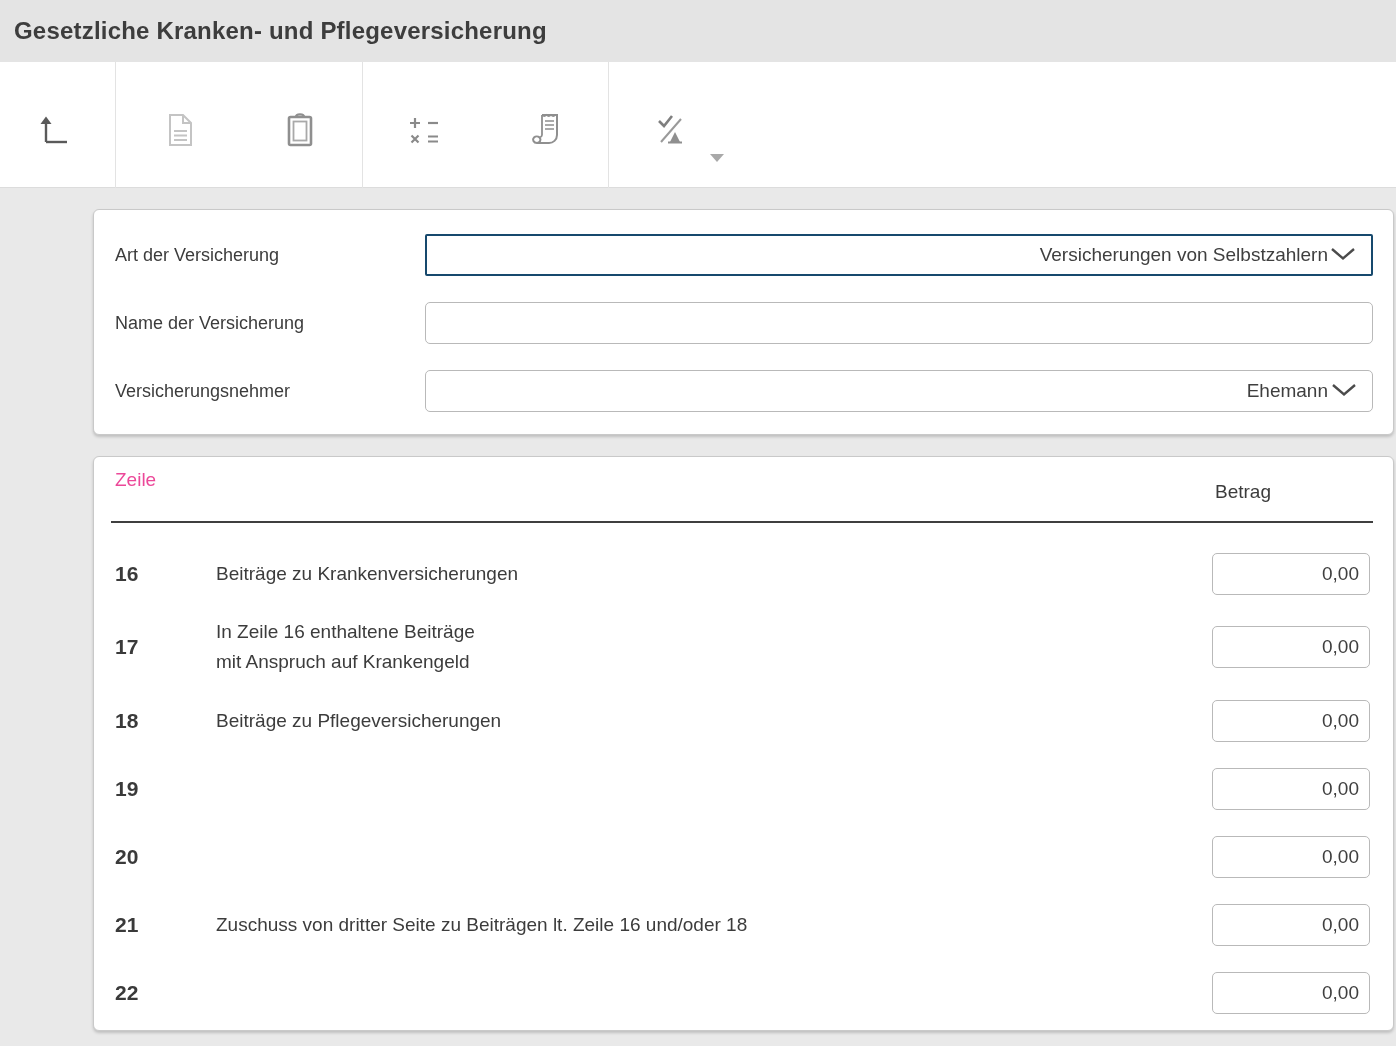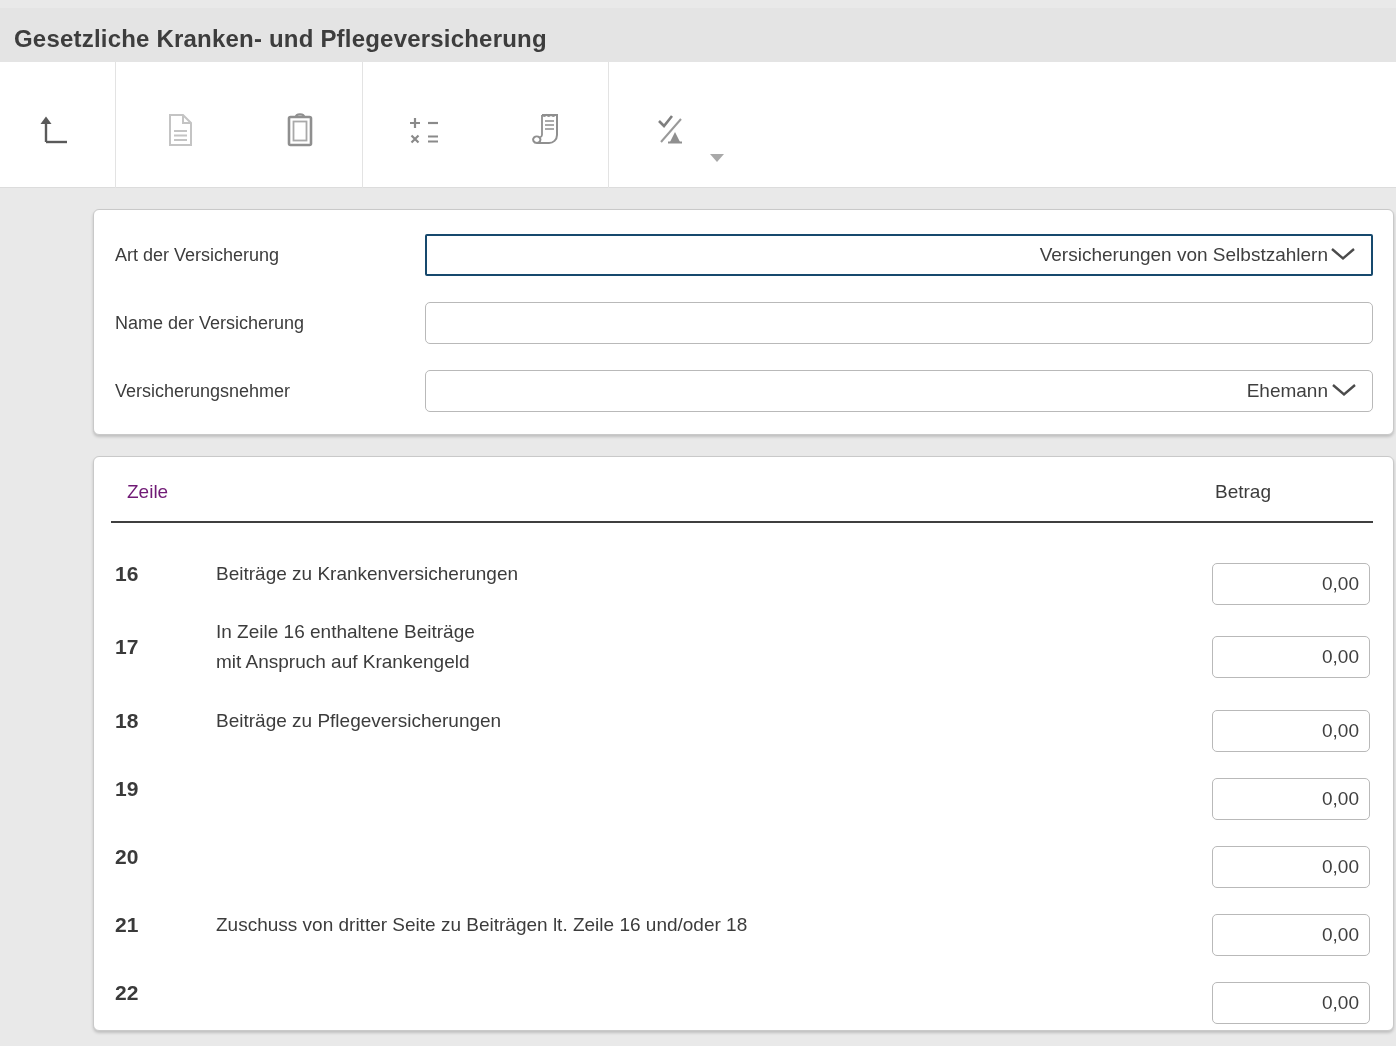--- a/index.html
+++ b/index.html
@@ -10,21 +10,21 @@
     background:#e9e9e9;
     position:relative;
     overflow:hidden;
     color:#3c3c3c;
   }
 
   
   .titlebar {
     position:absolute; left:0; top:0; width:1396px; height:62px;
     background:#e4e4e4;
-    display:flex; align-items:center;margin-top:8px;
+    display:flex; align-items:center;
   }
   .titlebar h1 {
     font-size:24px; font-weight:bold; color:#3d3d3d;
     padding-left:14px; letter-spacing:.2px;
   }
 
   
   .toolbar {
     position:absolute; left:0; top:62px; width:1396px; height:126px;
     background:#ffffff;
@@ -85,21 +85,21 @@
   }
   input.text-input {
     position:absolute; left:331px; width:948px; height:42px;
     border:1px solid #b9b9b9; border-radius:5px;
     background:#fff; font-size:19px; color:#3f3f3f;
     padding:0 11px;
     font-family:"Liberation Sans","DejaVu Sans",sans-serif;
   }
 
   
-  .th-line   { position:absolute; left:21px;  top:24px; font-size:19px; color:#701a75;margin-left:12px; }
+  .th-line   { position:absolute; left:21px;  top:12px; font-size:19px; color:#ec4899; }
   .th-amount { position:absolute; left:1121px; top:24px; font-size:19px; color:#3c3c3c; }
   .head-rule {
     position:absolute; left:17px; right:20px; top:64px;
     height:2px; background:#3f3f3f;
   }
   .t-row { position:absolute; left:0; width:100%; }
   .t-num {
     position:absolute; left:21px; width:70px; height:100%;
     display:flex; align-items:center;
     font-size:21px; font-weight:bold; color:#3a3a3a;
@@ -111,21 +111,20 @@
     white-space:pre-line; line-height:30px;
   }
   .amount-input {
     position:absolute; right:23px; top:50%; transform:translateY(-50%);
     width:158px; height:42px;
     border:1px solid #b9b9b9; border-radius:5px;
     background:#fff;
     font-size:19px; color:#3f3f3f; text-align:right;
     padding:0 10px;
     font-family:"Liberation Sans","DejaVu Sans",sans-serif;
-    margin-top:10px;
   }
 </style>
 </head>
 <body>
 
 <header class="titlebar">
   <h1>Gesetzliche Kranken- und Pflegeversicherung</h1>
 </header>
 
 <nav class="toolbar">

